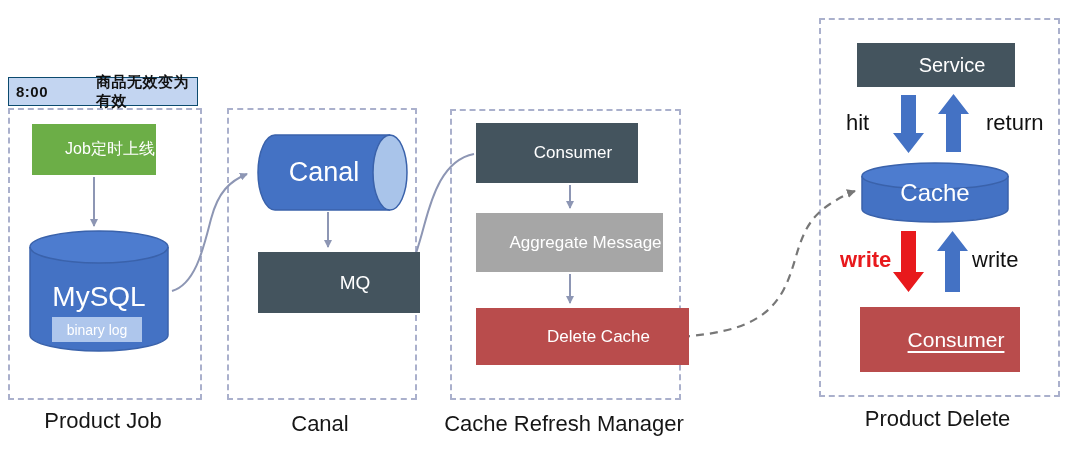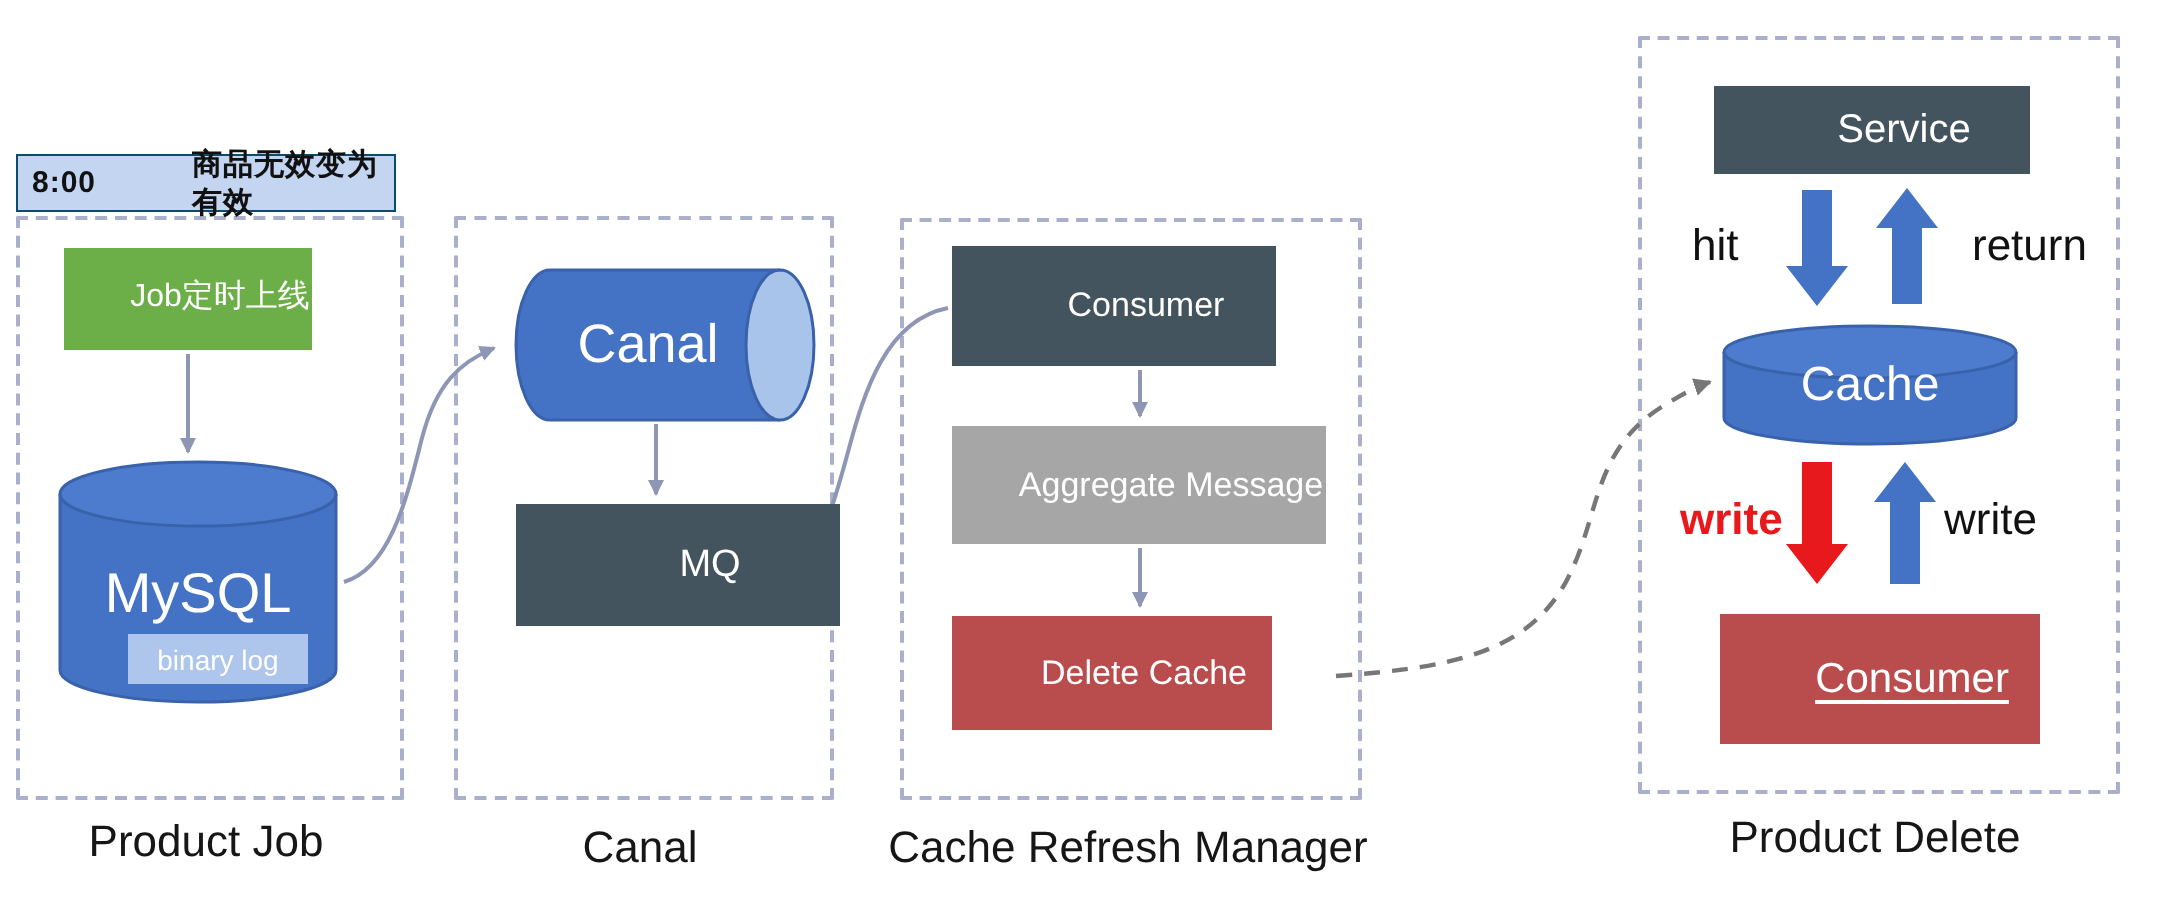--- a/index.html
+++ b/index.html
@@ -1,20 +1,20 @@
 <!DOCTYPE html>
 <html><head>
 <meta charset="utf-8">
 <style>
   html,body{margin:0;padding:0;background:#ffffff;}
   #stage{
     position:relative;width:1080px;height:451px;background:#ffffff;overflow:hidden;
     font-family:"Liberation Sans","DejaVu Sans",sans-serif;
   }
-  .abs{position:absolute;margin-left:12px;}
+  .abs{position:absolute;}
   svg{position:absolute;left:0;top:0;}
   .section-frame{
     position:absolute;border:2px dashed #aab0cc;background:transparent;border-radius:1px;
   }
   .annotation{
     position:absolute;left:8px;top:77px;width:190px;height:29px;
     background:#c3d5f1;border:1px solid #0c4a6e;box-sizing:border-box;
     display:flex;align-items:center;padding-left:7px;font-size:15px;color:#111;
     letter-spacing:0.5px;
   }
@@ -22,21 +22,21 @@
   .annotation .x{font-weight:600;margin-left:48px;}
   .node{
     position:absolute;display:flex;align-items:center;justify-content:center;
     color:#ffffff;text-align:center;box-sizing:border-box;padding-left:32px;
   }
   .job-box{left:32px;top:124px;width:124px;height:51px;background:#6cae47;
     font-size:16px;line-height:1.3;flex-direction:row;}
   .mq-box{left:258px;top:252px;width:162px;height:61px;background:#44545e;font-size:19px;}
   .consumer-box{left:476px;top:123px;width:162px;height:60px;background:#44545e;font-size:17px;}
   .aggregate-box{left:476px;top:213px;width:187px;height:59px;background:#a6a6a6;font-size:17px;}
-  .delete-box{left:476px;top:308px;width:160px;height:57px;background:#b94c4c;font-size:17px;}
+  .delete-box{left:476px;top:308px;width:213px;height:57px;background:#b94c4c;font-size:17px;}
   .service-box{left:857px;top:43px;width:158px;height:44px;background:#44545e;font-size:20px;}
   .loaddata-box{left:860px;top:307px;width:160px;height:65px;background:#b94c4c;font-size:21px;}
   .loaddata-box span{text-decoration:underline;text-underline-offset:4px;}
   .cyl-label{position:absolute;color:#fff;text-align:center;pointer-events:none;}
   .mysql-label{left:30px;top:281px;width:138px;font-size:28px;}
   .binary-log{left:52px;top:317px;width:90px;height:25px;background:#aec6ec;
     color:#ffffff;font-size:14px;display:flex;align-items:center;justify-content:center;}
   .canal-label{left:258px;top:157px;width:132px;font-size:27px;}
   .cache-label{left:862px;top:179px;width:146px;font-size:24px;}
   .flow-label{position:absolute;color:#111;font-size:22px;}

